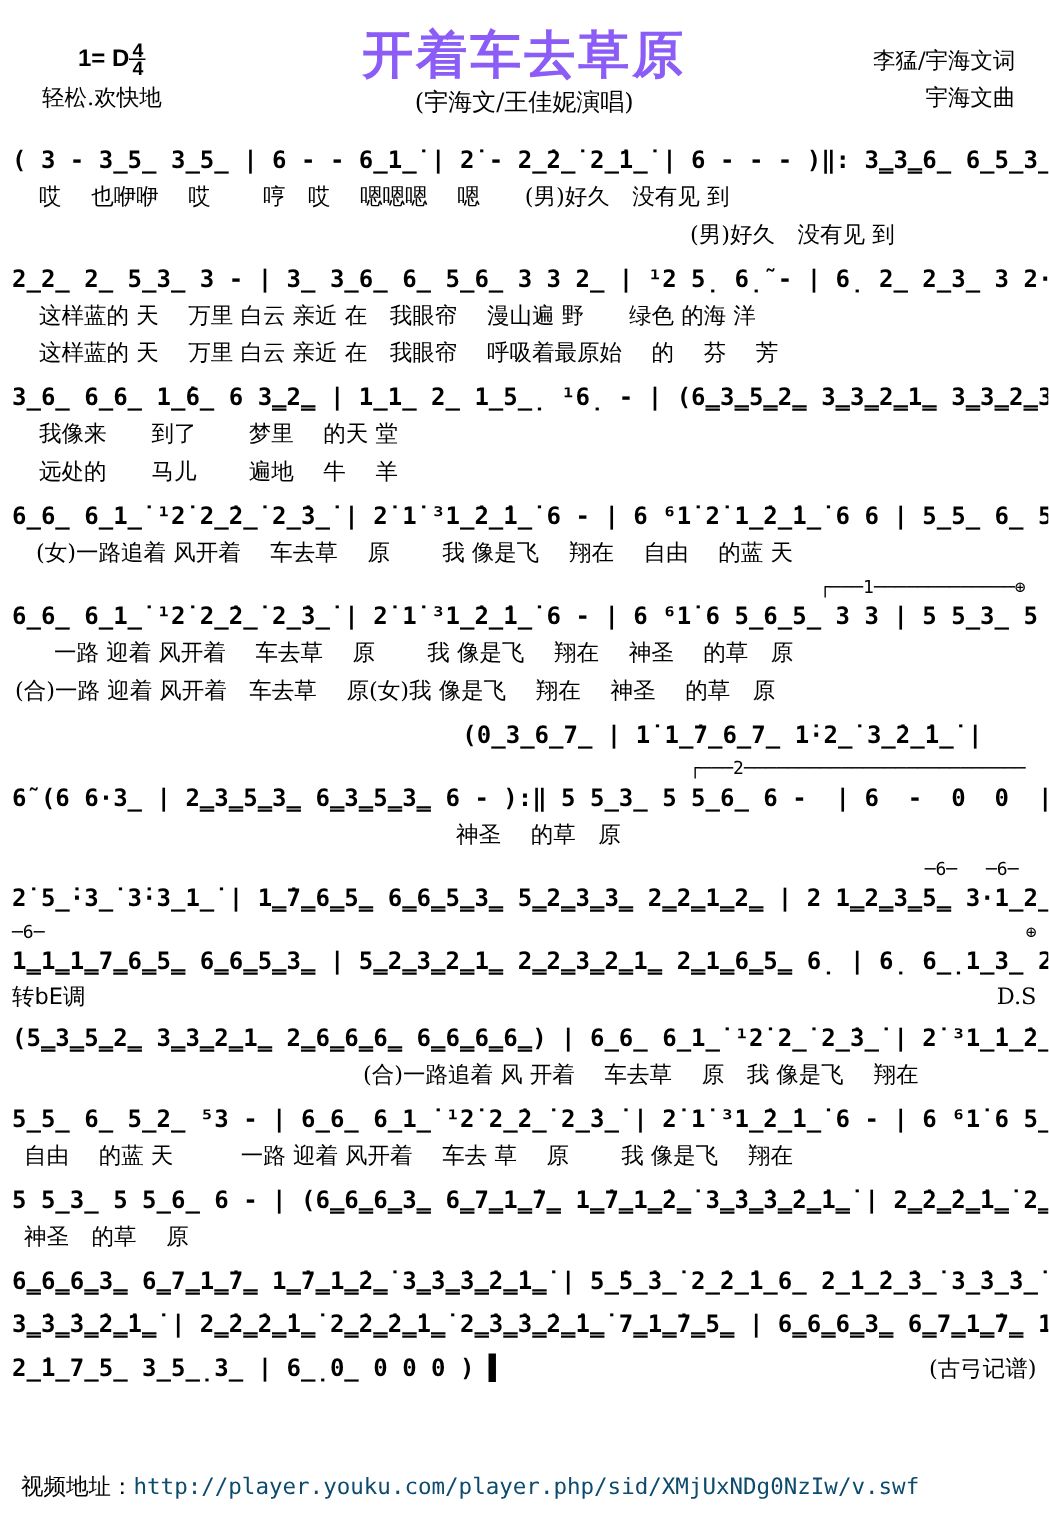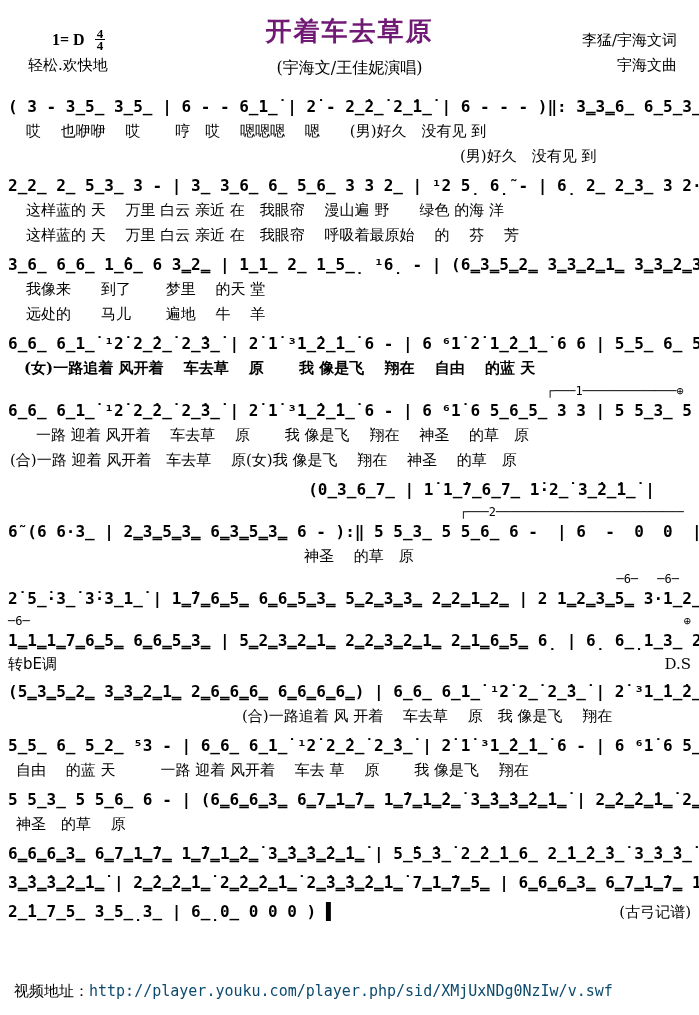--- a/index.html
+++ b/index.html
@@ -8,36 +8,36 @@
     width:699px;height:1015px;
     background:#ffffff;
     color:#000;
     font-family:"DejaVu Sans",sans-serif;
     overflow:hidden;
   }
   
   .header{position:relative;height:92px;}
   .keytime{
     position:absolute;left:52px;top:28px;
-    font-family:Liberation Serif, serif;
+    font-family:Liberation Sans, sans-serif;
     font-weight:bold;font-size:16px;
-    display:flex;align-items:center;gap:10px;
+    display:flex;align-items:center;gap:0;
   }
   .frac{display:inline-flex;flex-direction:column;align-items:center;line-height:11px;font-size:13px;}
   .frac .top{border-bottom:1.5px solid #000;padding:0 2px;}
   .tempo{
     position:absolute;left:28px;top:56px;
     font-family:"DejaVu Serif",serif;font-size:15px;
   }
   .title{
     position:absolute;left:0;right:0;top:14px;
     text-align:center;
-    font-size:26px;font-weight:bold;
+    font-size:34px;font-weight:bold;
     letter-spacing:2px;
-    color:#701a75;
+    color:#8b5cf6;
   }
   .subtitle{
     position:absolute;left:0;right:0;top:58px;
     text-align:center;
     font-family:"DejaVu Serif",serif;
     font-size:16px;
   }
   .credits{
     position:absolute;right:22px;top:28px;
     text-align:right;
@@ -138,21 +138,21 @@
     <div class="lyric" style="padding-left: 18px;">我像来　　到了　　 梦里　 的天 堂</div>
         <div class="lyric" style="padding-left: 18px;">远处的　　马儿　　 遍地　 牛　 羊</div>
   </div>
 
   <div class="system">
 
     <div class="notes-row">
       <div class="notes">6̲6̲ 6̲1̲̇ ¹2̇ 2̲̇2̲̇ 2̲̇3̲̇ | 2̇ 1̇ ³1̲̇2̲̇1̲̇ 6 - | 6 ⁶1̇ 2̇ 1̲̇2̲̇1̲̇ 6 6 | 5̲5̲ 6̲ 5̲2̲ ⁵3 - |</div>
 
     </div>
-    <div class="lyric" style="padding-left: 16px; font-weight: bold;">(女)一路追着 风开着　 车去草　 原　　 我 像是飞　 翔在　 自由　 的蓝 天</div>
+    <div class="lyric" style="padding-left: 16px;">(女)一路追着 风开着　 车去草　 原　　 我 像是飞　 翔在　 自由　 的蓝 天</div>
   </div>
 
   <div class="system">
     <div class="pre-row">
       <span class="l"></span>
       <span class="r">┌───1─────────────⊕ </span>
     </div>
     <div class="notes-row">
       <div class="notes">6̲6̲ 6̲1̲̇ ¹2̇ 2̲̇2̲̇ 2̲̇3̲̇ | 2̇ 1̇ ³1̲̇2̲̇1̲̇ 6 - | 6 ⁶1̇ 6 5̲6̲5̲ 3 3 | 5 5̲3̲ 5 5̲6̲ 6 - |</div>
 

